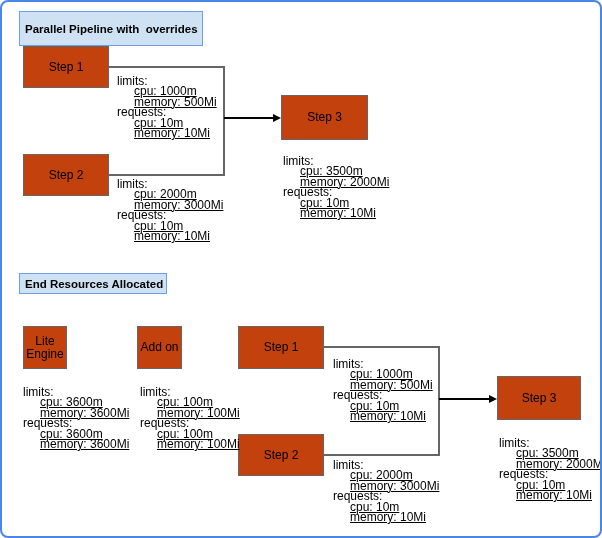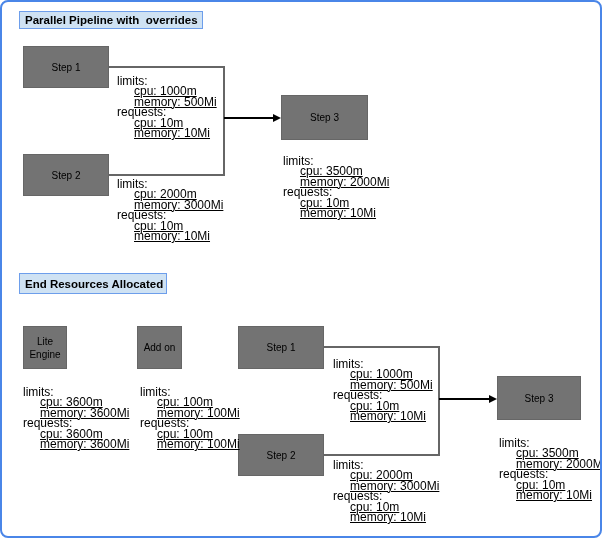--- a/index.html
+++ b/index.html
@@ -9,41 +9,41 @@
     background:#ffffff;border:2px solid #4a86e8;border-radius:8px;overflow:hidden;
   }
   .titlebox{
     position:absolute;box-sizing:border-box;
     background:#cfe2f3;border:1px solid #6d9eeb;
     font-weight:bold;font-size:11.5px;color:#000;
     display:flex;align-items:center;padding-left:5px;white-space:pre;
   }
   .node{
     position:absolute;box-sizing:border-box;
-    background:#737373;border:1.5px solid #666666;
+    background:#c2410c;border:1.5px solid #666666;
     display:flex;align-items:center;justify-content:center;
-    font-size:10px;color:#000;text-align:center;white-space:pre-line;line-height:13px;
+    font-size:12px;color:#000;text-align:center;white-space:pre-line;line-height:13px;
   }
   .hline{position:absolute;height:1.5px;background:#666666;}
   .vline{position:absolute;width:1.5px;background:#666666;}
   .arrow-line{position:absolute;height:1.7px;background:#000000;}
   .arrow-head{
     position:absolute;width:0;height:0;
     border-left:8px solid #000000;
     border-top:4.5px solid transparent;border-bottom:4.5px solid transparent;
   }
   .ann{position:absolute;font-size:12px;line-height:10.4px;color:#000;white-space:nowrap;}
   .ann .ind{padding-left:17px;text-decoration:underline;}
 </style>
 </head>
 <body>
 
 <div class="canvas">
 
-  <div class="titlebox" style="left:17px;top:9px;width:184px;height:18px;">Parallel Pipeline with  overrides</div>
+  <div class="titlebox" style="left:17px;top:9px;width:184px;height:35px;">Parallel Pipeline with  overrides</div>
 
   <div class="node" style="left:21px;top:44px;width:86px;height:42px;">Step 1</div>
   <div class="node" style="left:21px;top:152px;width:86px;height:42px;">Step 2</div>
   <div class="node" style="left:279px;top:93px;width:87px;height:45px;">Step 3</div>
 
   <div class="hline" style="left:107px;top:64.3px;width:115px;"></div>
   <div class="hline" style="left:107px;top:172.3px;width:115px;"></div>
   <div class="vline" style="left:221px;top:64.3px;height:109.5px;"></div>
   <div class="arrow-line" style="left:222px;top:115.2px;width:50px;"></div>
   <div class="arrow-head" style="left:271px;top:111.5px;"></div>

